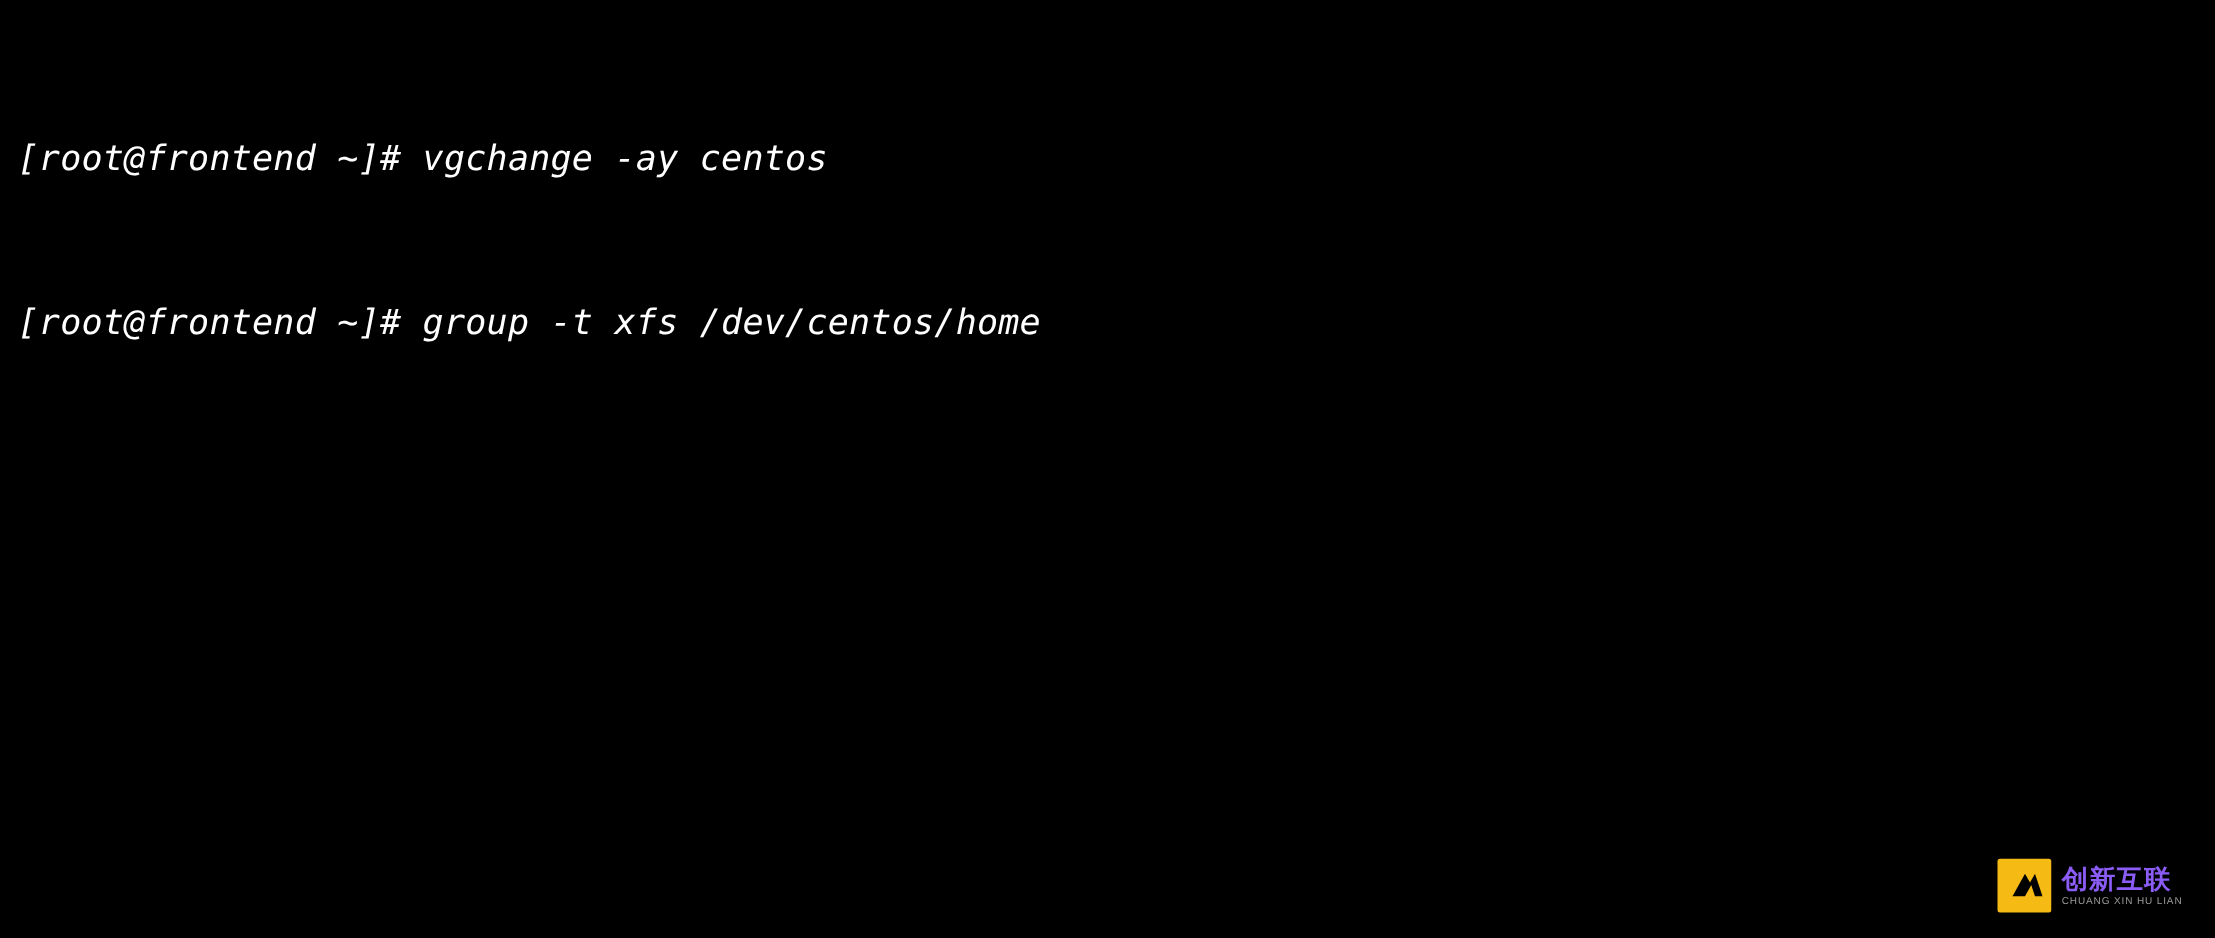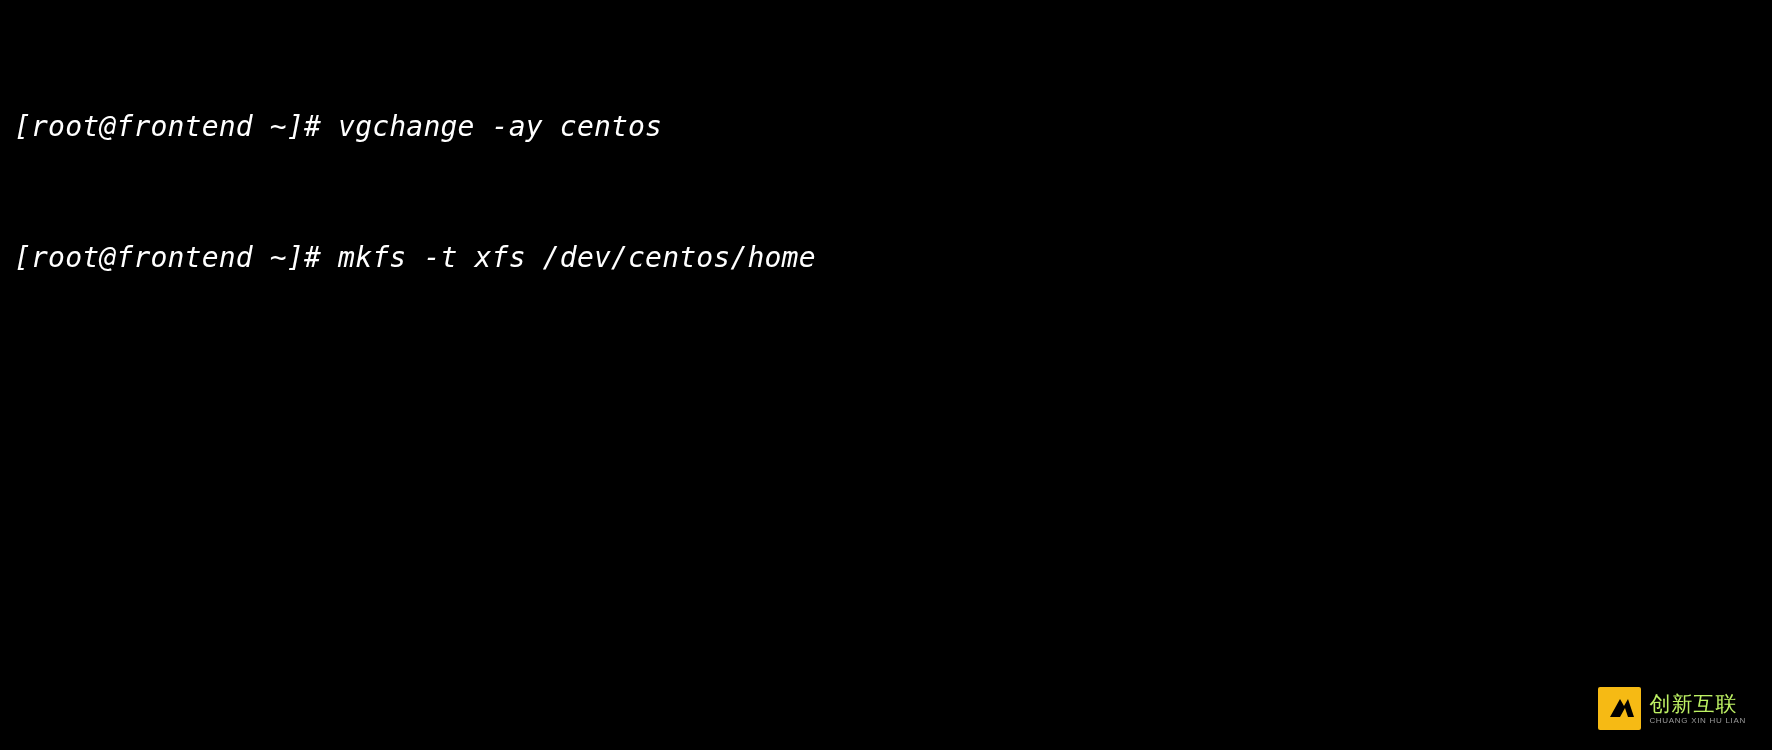--- a/index.html
+++ b/index.html
@@ -40,38 +40,38 @@
   }
   .wm-logo svg { display: block; }
   .wm-text {
     display: flex;
     flex-direction: column;
     line-height: 1;
     font-family: "Microsoft YaHei", "PingFang SC", sans-serif;
   }
   .wm-cn {
     font-size: 21px;
-    font-weight: 400;
-    color: #bef264;
+    font-weight: 700;
+    color: #8b5cf6;
     letter-spacing: 1px;
   }
   .wm-en {
     font-size: 8px;
     color: #9a9a9a;
     letter-spacing: 0.7px;
     margin-top: 3px;
     text-align: center;
   }
 </style>
 </head>
 <body>
 
 <div class="terminal">
   <span class="line">[root@frontend ~]# vgchange -ay centos</span>
-  <span class="line">[root@frontend ~]# mkfs -t xfs /dev/centos/home</span>
+  <span class="line">[root@frontend ~]# group -t xfs /dev/centos/home</span>
   
   
   
   
   
   
   
   
 </div>
 

